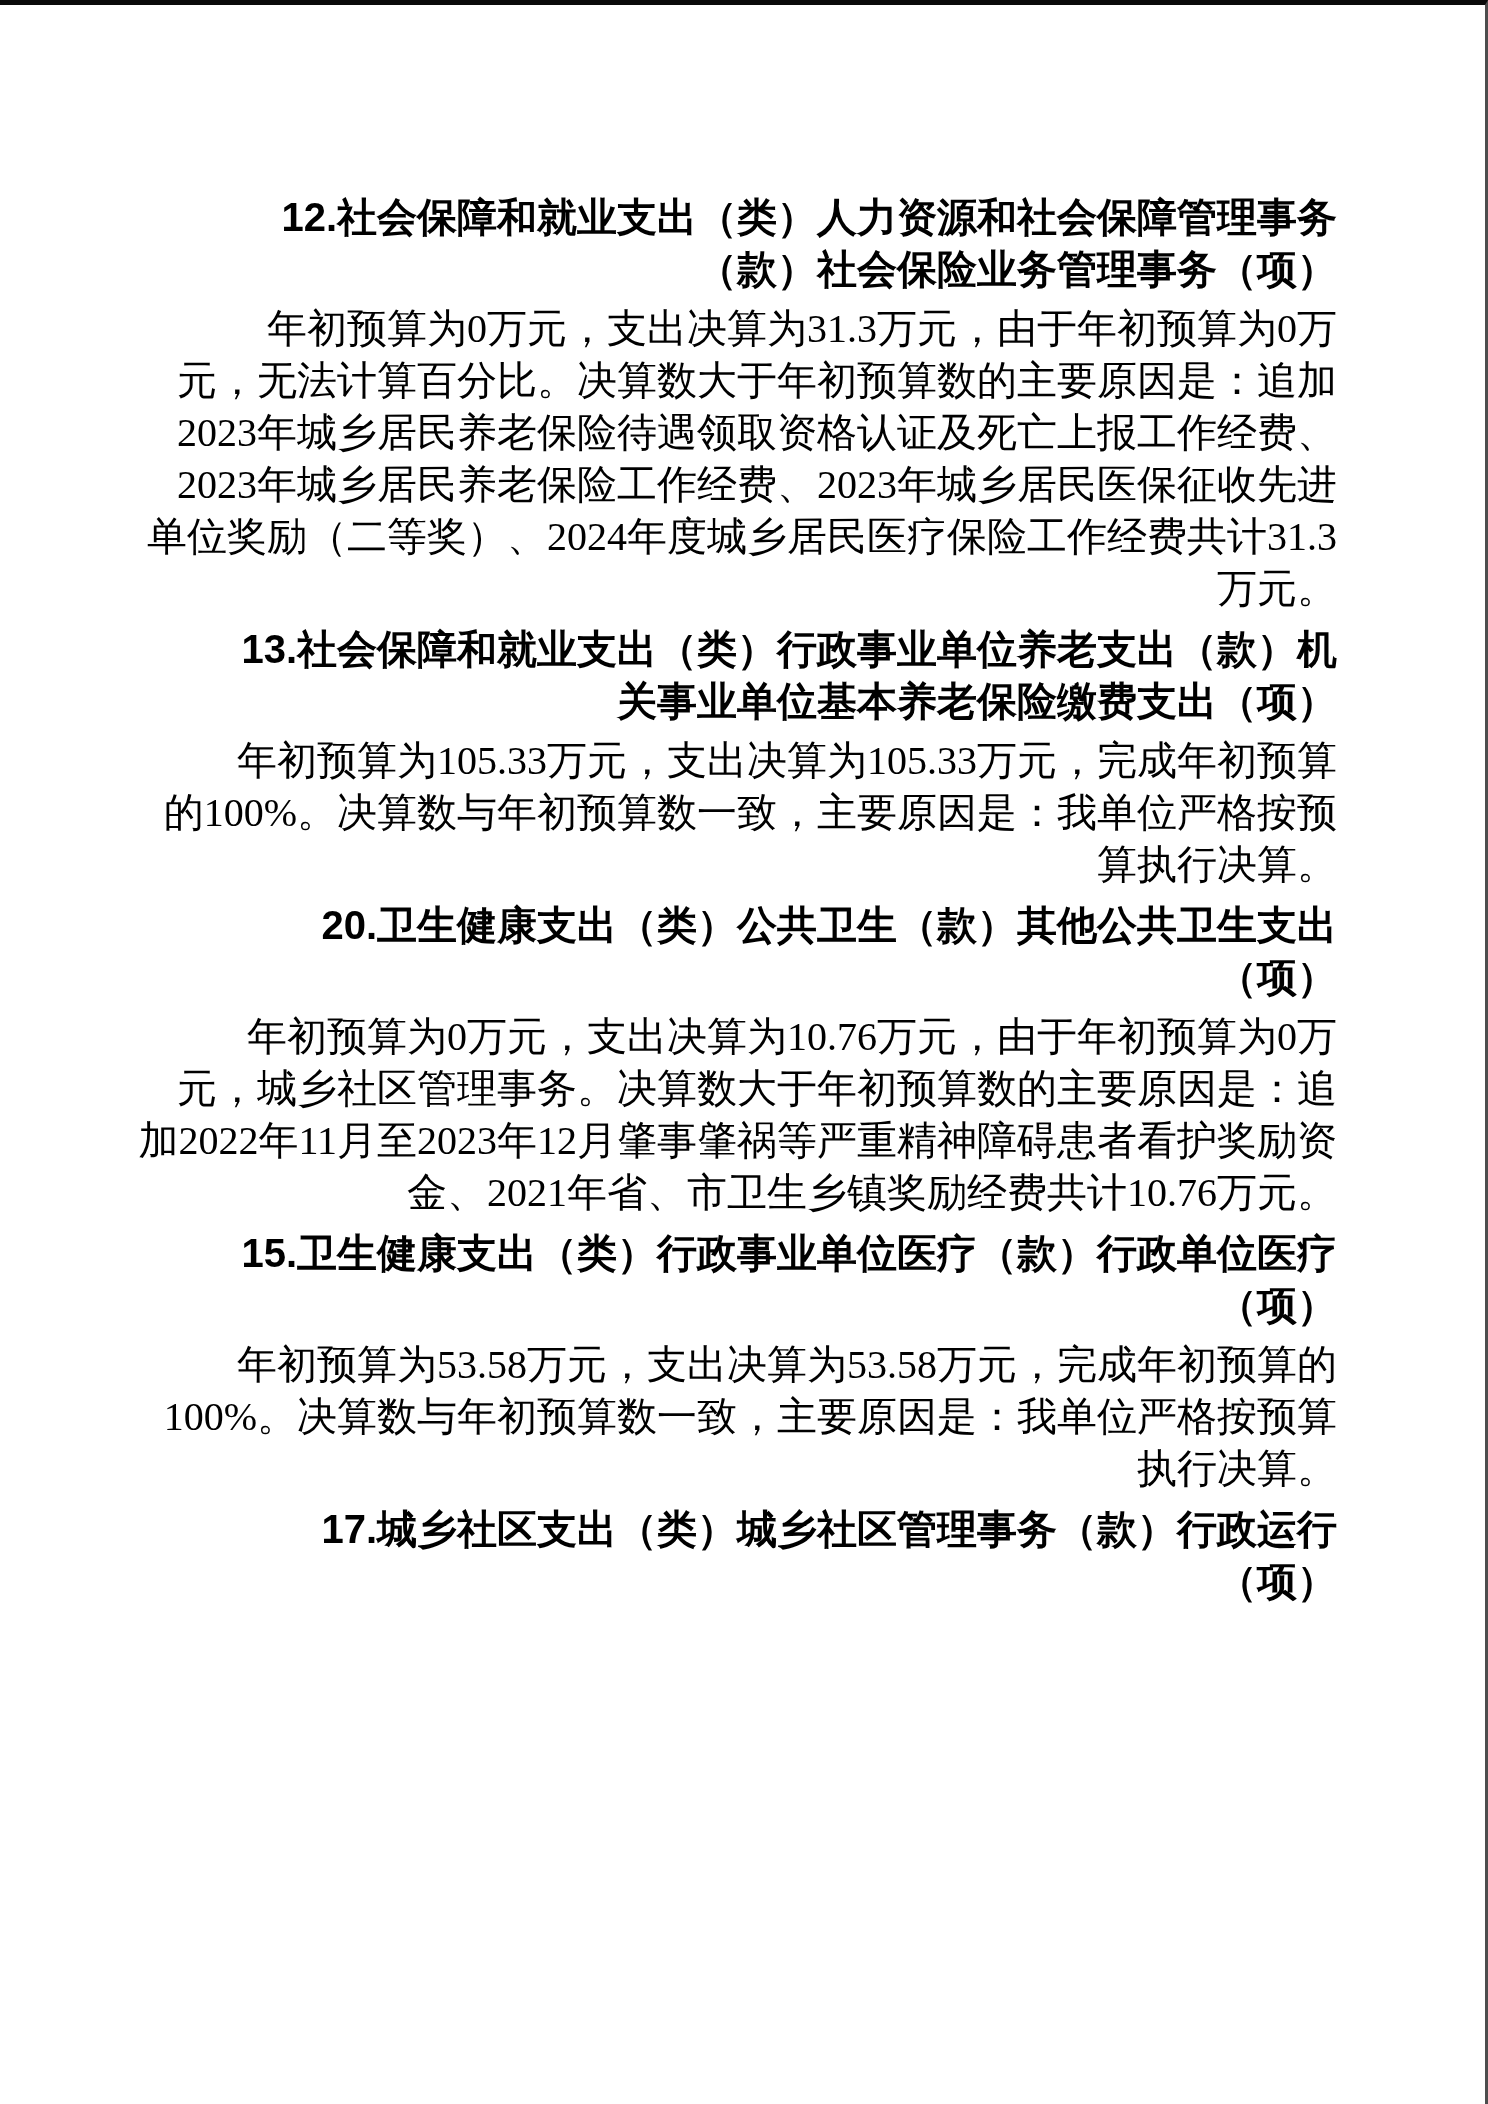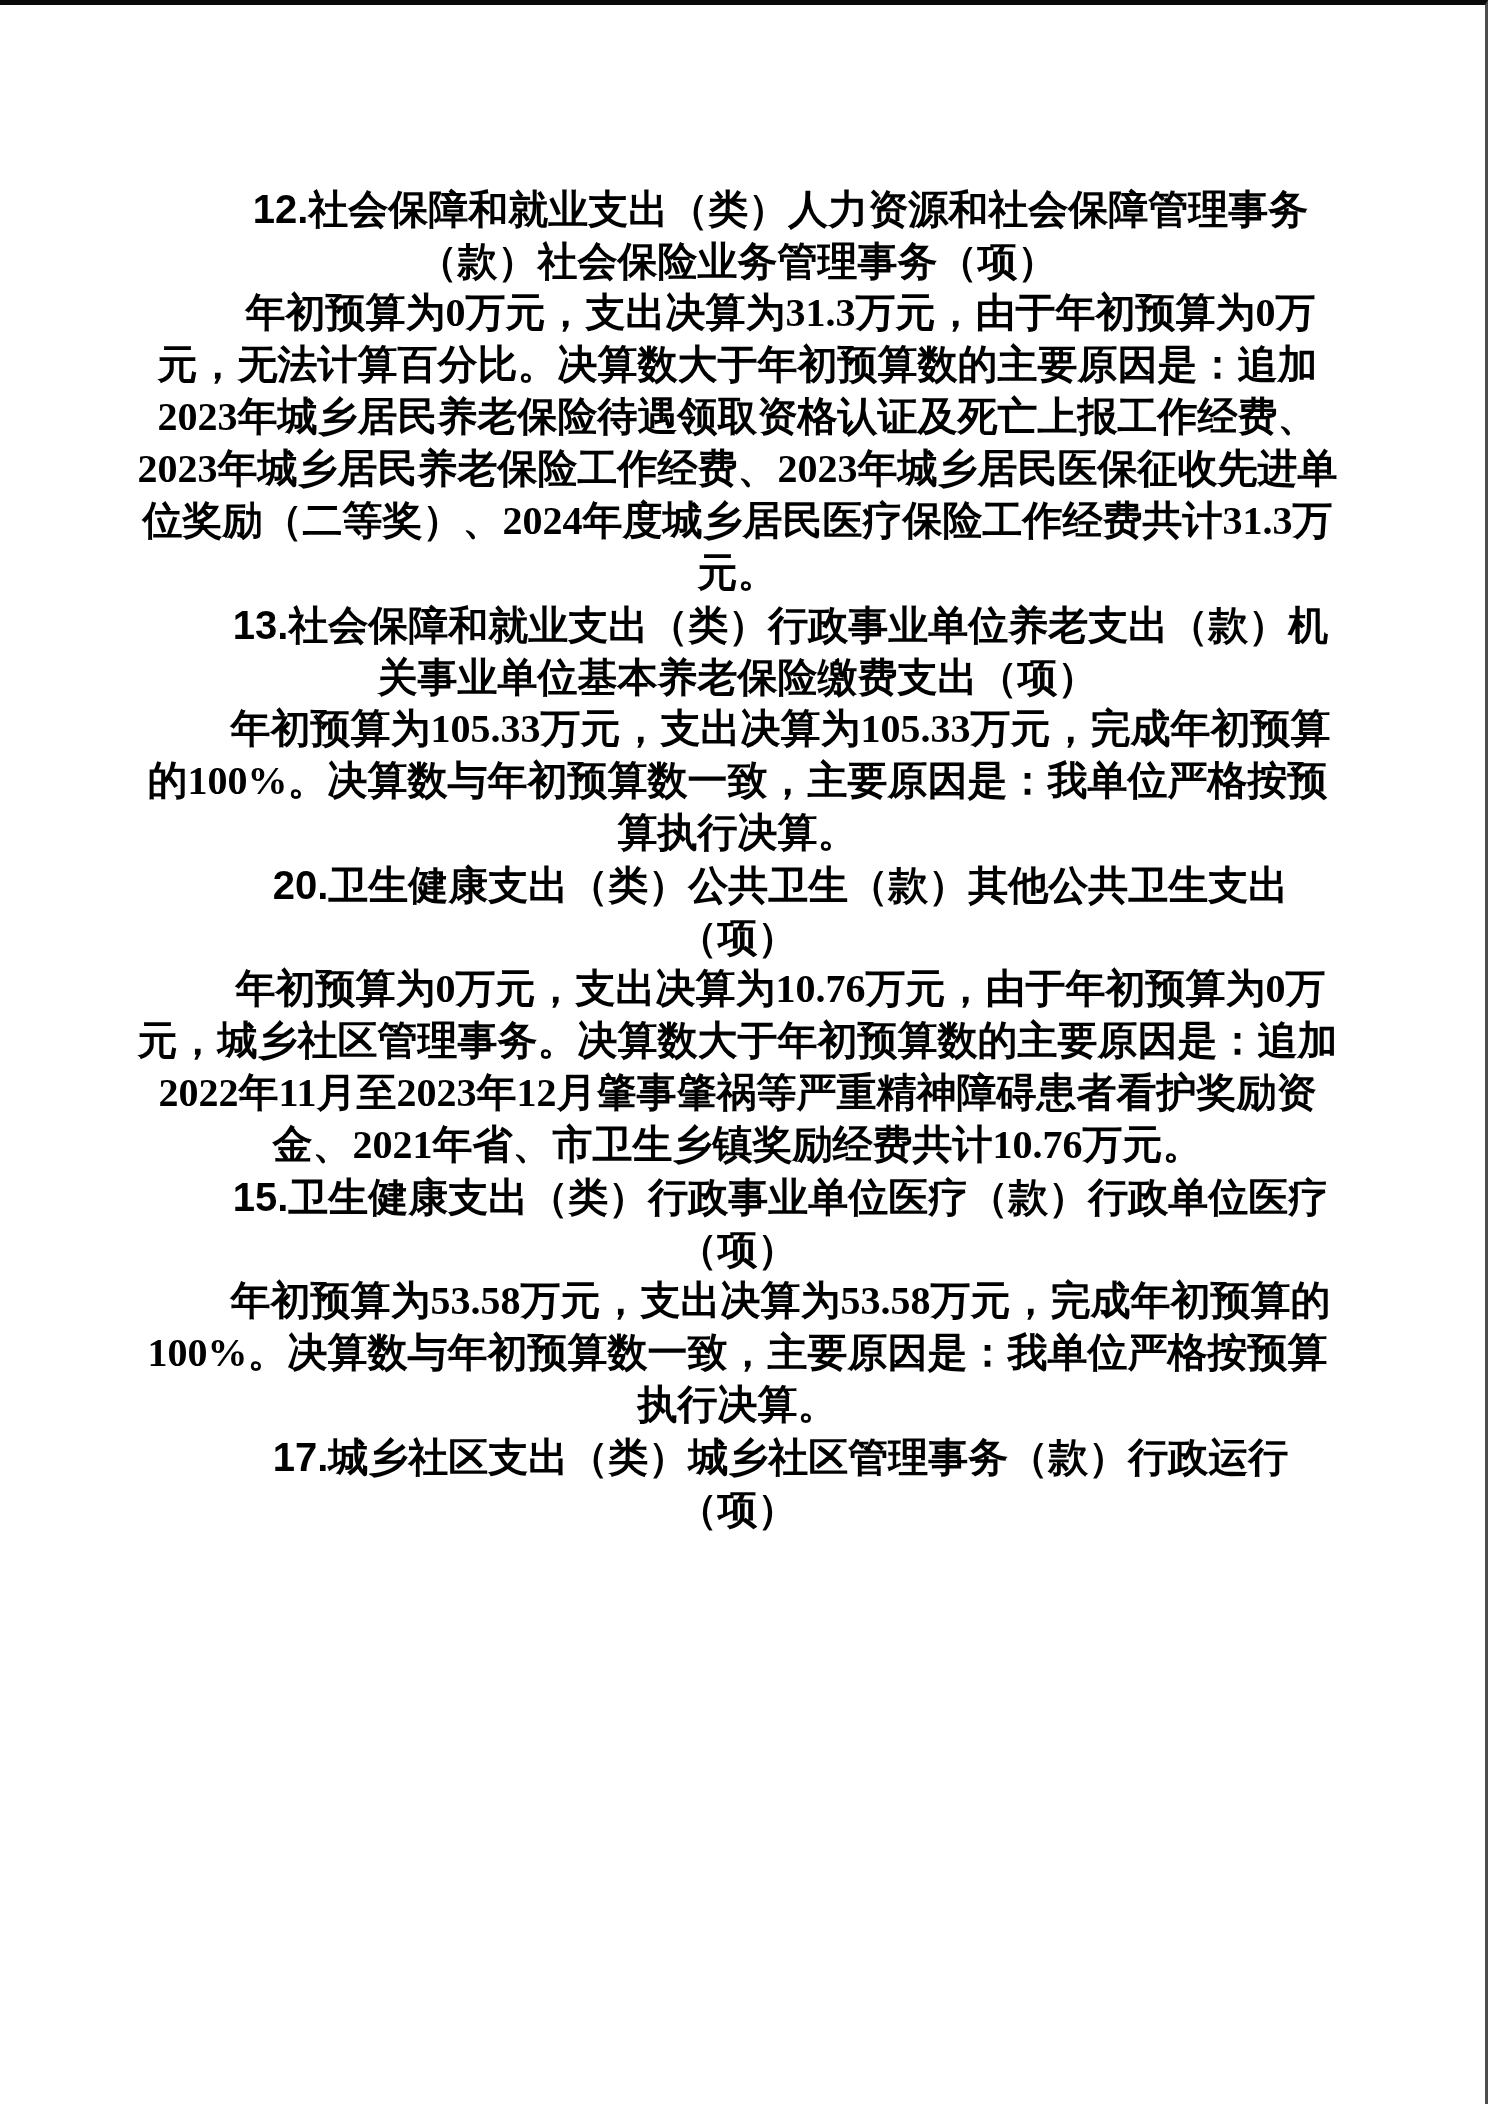--- a/index.html
+++ b/index.html
@@ -19,36 +19,36 @@
     font-family: "Liberation Serif", serif;
     color: #000000;
   }
   .content {
     position: absolute;
     top: 178px;
     left: 130px;
     width: 1215px;
   }
   .content p {
-    margin: 0;
+    margin: 8px;
     padding: 0;
     font-size: 40px;
     line-height: 52px;
     text-indent: 86px;
-    text-align: center;
+    text-align: right;
     word-break: normal;
     letter-spacing: 0;
   }
   .content p.sec-heading {
     font-family: "Liberation Sans", sans-serif;
     font-weight: 700;
   }
   .content p.sec-body {
     font-family: "Liberation Serif", serif;
-    font-weight: 700;
+    font-weight: 400;
   }
 </style>
 </head>
 <body>
 
 <div class="page" style="background: rgb(255, 255, 255); color: rgb(0, 0, 0); border-top-color: rgb(10, 10, 10); border-right-color: rgb(77, 77, 77);">
   <div class="content">
 
     <p class="sec-heading">12.社会保障和就业支出（类）人力资源和社会保障管理事务（款）社会保险业务管理事务（项）</p>
     <p class="sec-body">年初预算为0万元，支出决算为31.3万元，由于年初预算为0万元，无法计算百分比。决算数大于年初预算数的主要原因是：追加2023年城乡居民养老保险待遇领取资格认证及死亡上报工作经费、2023年城乡居民养老保险工作经费、2023年城乡居民医保征收先进单位奖励（二等奖）、2024年度城乡居民医疗保险工作经费共计31.3万元。</p>

